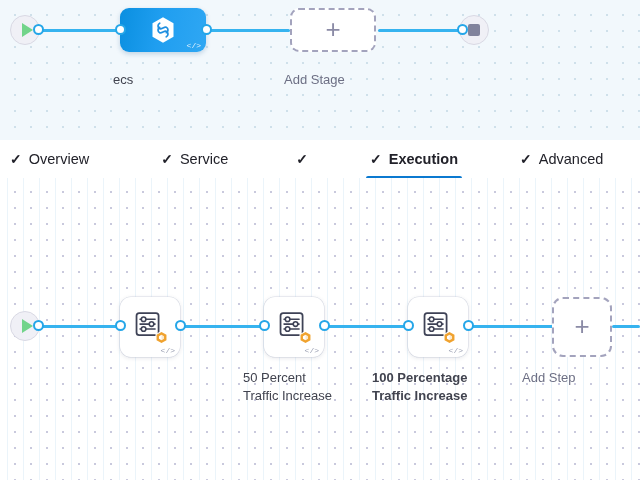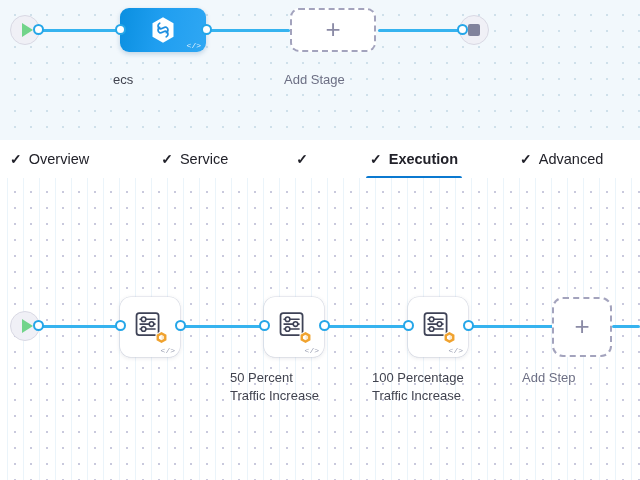--- a/index.html
+++ b/index.html
@@ -321,21 +321,21 @@
           <polygon points="10,1 18,5.5 18,14.5 10,19 2,14.5 2,5.5" fill="#ffffff"></polygon>
           <polygon points="10,2.6 16.6,6.3 16.6,13.7 10,17.4 3.4,13.7 3.4,6.3" fill="#f0a22e"></polygon>
           <polygon points="10,6.3 13.4,8.2 13.4,11.8 10,13.7 6.6,11.8 6.6,8.2" fill="#ffffff"></polygon>
           <polygon points="10,6.3 13.4,8.2 13.4,11.8 10,13.7" fill="#f0a22e" opacity="0.25"></polygon>
         </svg>
       </div>
       <span class="code-glyph dark">&lt;/&gt;</span>
     </div>
     <div class="port" style="left:259px; top:142px;"></div>
     <div class="port" style="left:319px; top:142px;"></div>
-    <div class="caption" style="left:230px; top:191px; width:128px;">50 Percent
+    <div class="caption" style="left:243px; top:191px; width:128px;">50 Percent
 Traffic Increase</div>
 
     <div class="step-card" style="left:408px; top:119px;">
       <div class="step-icon-wrap">
         <svg class="step-icon" viewBox="0 0 34 34">
           <rect x="4" y="3.5" width="25" height="25" rx="3" fill="#ffffff" stroke="#3e4256" stroke-width="2"></rect>
           <g stroke="#3e4256" stroke-width="1.8" stroke-linecap="round" fill="none">
             <line x1="8" y1="10.5" x2="25" y2="10.5"></line>
             <line x1="8" y1="16" x2="25" y2="16"></line>
             <line x1="8" y1="21.5" x2="25" y2="21.5"></line>
@@ -348,21 +348,21 @@
           <polygon points="10,1 18,5.5 18,14.5 10,19 2,14.5 2,5.5" fill="#ffffff"></polygon>
           <polygon points="10,2.6 16.6,6.3 16.6,13.7 10,17.4 3.4,13.7 3.4,6.3" fill="#f0a22e"></polygon>
           <polygon points="10,6.3 13.4,8.2 13.4,11.8 10,13.7 6.6,11.8 6.6,8.2" fill="#ffffff"></polygon>
           <polygon points="10,6.3 13.4,8.2 13.4,11.8 10,13.7" fill="#f0a22e" opacity="0.25"></polygon>
         </svg>
       </div>
       <span class="code-glyph dark">&lt;/&gt;</span>
     </div>
     <div class="port" style="left:403px; top:142px;"></div>
     <div class="port" style="left:463px; top:142px;"></div>
-    <div class="caption" style="left:372px; top:191px; width:132px;">100 Percentage
+    <div class="caption" style="left:372px; top:191px; width:132px;font-weight:bold;">100 Percentage
 Traffic Increase</div>
 
     <div class="addnode add-step-box" style="left:552px; top:119px;">
       <span class="plus">+</span>
     </div>
     <div class="caption muted" style="left:522px; top:191px; width:120px;">Add Step</div>
   </div>
 
 </div>
 

